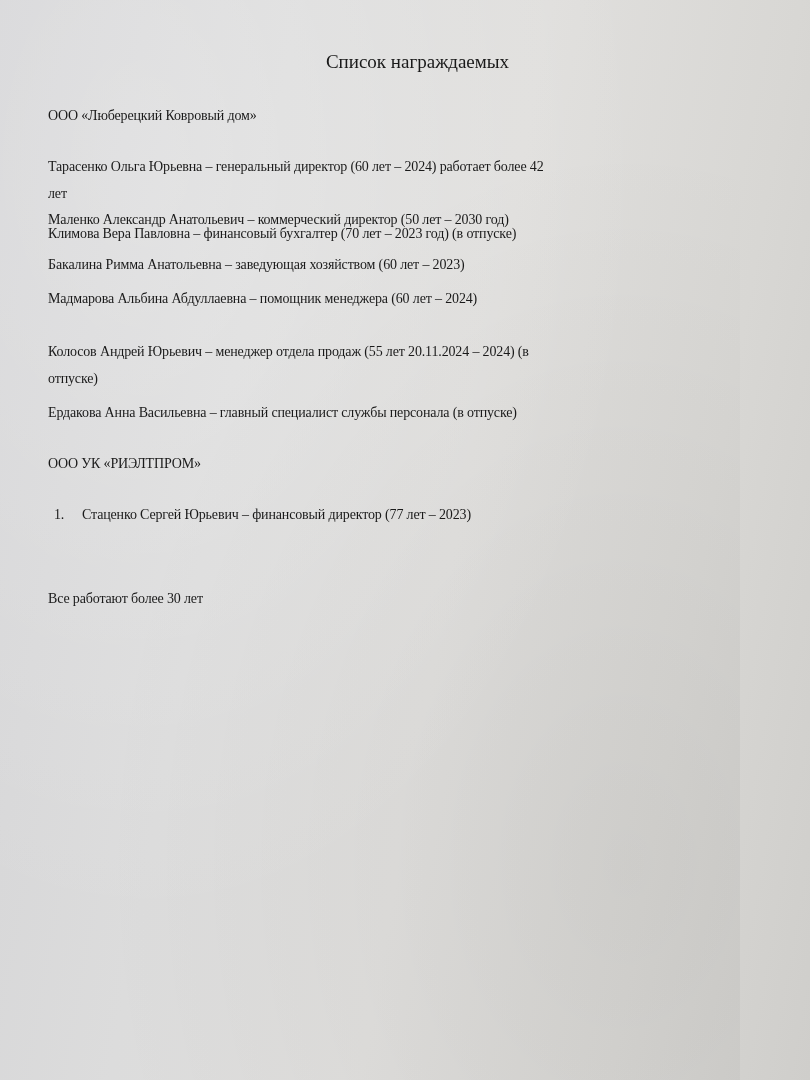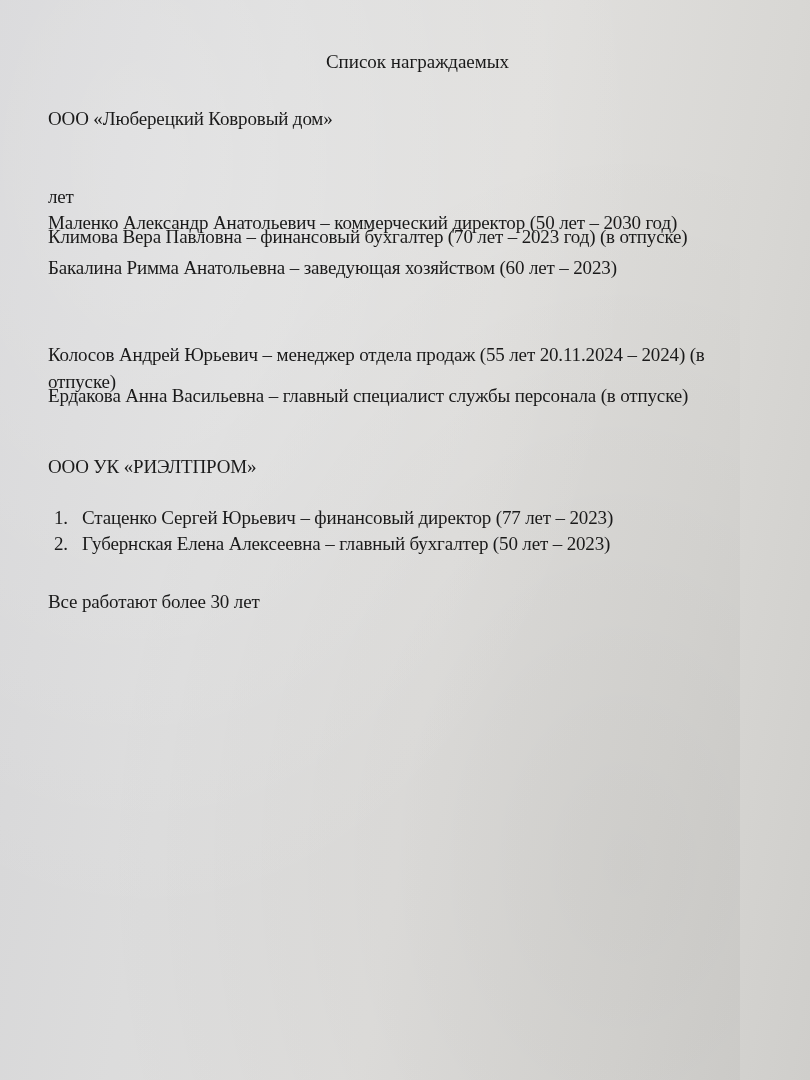--- a/index.html
+++ b/index.html
@@ -26,49 +26,48 @@
     .title {
       position: absolute;
       left: 0; width: 835px;
       top: 51px;
       text-align: center;
       font-size: 19px;
     }
     .line {
       position: absolute;
       left: 48px;
-      font-size: 19px;
+      font-size: 14px;
       white-space: nowrap;
       letter-spacing: -0.15px;
     }
     .num {
       display: inline-block;
       width: 28px;
       padding-left: 6px;
     }
   </style>
 </head>
 <body>
 
 <div class="paper">
   <div class="title">Список награждаемых</div>
 
   <div class="line" style="top:108px">ООО «Люберецкий Ковровый дом»</div>
 
+  <div class="line" style="top:159px">Тарасенко Ольга Юрьевна – генеральный директор (60 лет – 2024) работает более 42</div>
   <div class="line" style="top:186px">лет</div>
   <div class="line" style="top:212px">Маленко Александр Анатольевич – коммерческий директор (50 лет – 2030 год)</div>
   <div class="line" style="top:226px">Климова Вера Павловна – финансовый бухгалтер (70 лет – 2023 год)  (в отпуске)</div>
   <div class="line" style="top:257px">Бакалина Римма Анатольевна – заведующая хозяйством (60 лет – 2023)</div>
+  <div class="line" style="top:291px">Мадмарова Альбина Абдуллаевна – помощник менеджера (60 лет – 2024)</div>
   <div class="line" style="top:344px">Колосов Андрей Юрьевич – менеджер отдела продаж (55 лет 20.11.2024 – 2024)  (в</div>
   <div class="line" style="top:371px">отпуске)</div>
-  <div class="line" style="top:385px">Ердакова Анна Васильевна – главный специалист службы персонала (в отпуске)</div>
+  <div class="line" style="top:405px">Ердакова Анна Васильевна – главный специалист службы персонала (в отпуске)</div>
 
   <div class="line" style="top:456px">ООО УК «РИЭЛТПРОМ»</div>
 
   <div class="line" style="top:507px">
     <span class="num">1.</span><span>Стаценко Сергей Юрьевич – финансовый директор (77 лет – 2023)</span>
   </div>
-  <div class="line" style="top:533px">
-    <span class="num">2.</span><span>Губернская Елена Алексеевна – главный бухгалтер (50 лет – 2023)</span>
-  </div>
 
   <div class="line" style="top:591px">Все работают более 30 лет</div>
 </div>
 
 </body></html>

